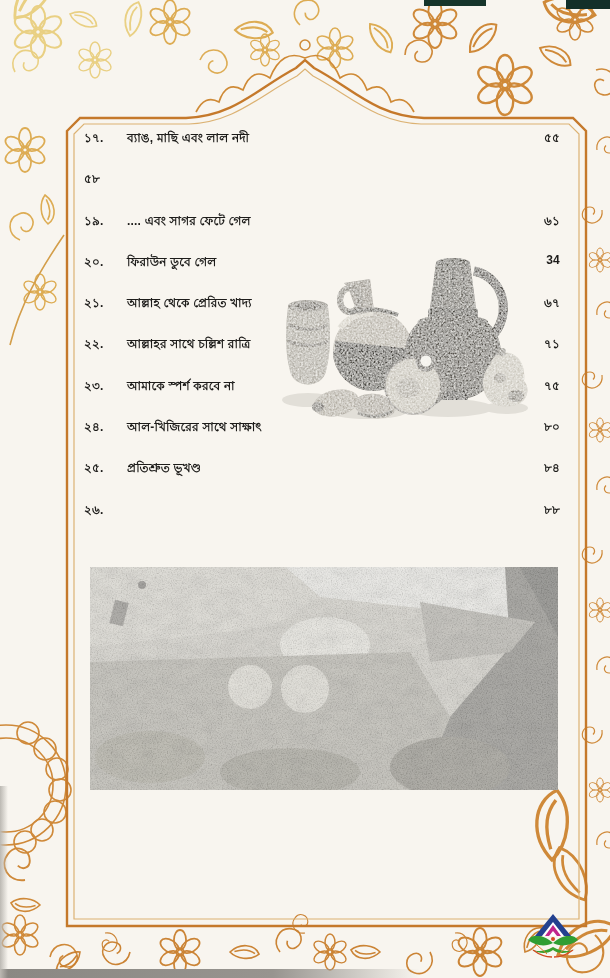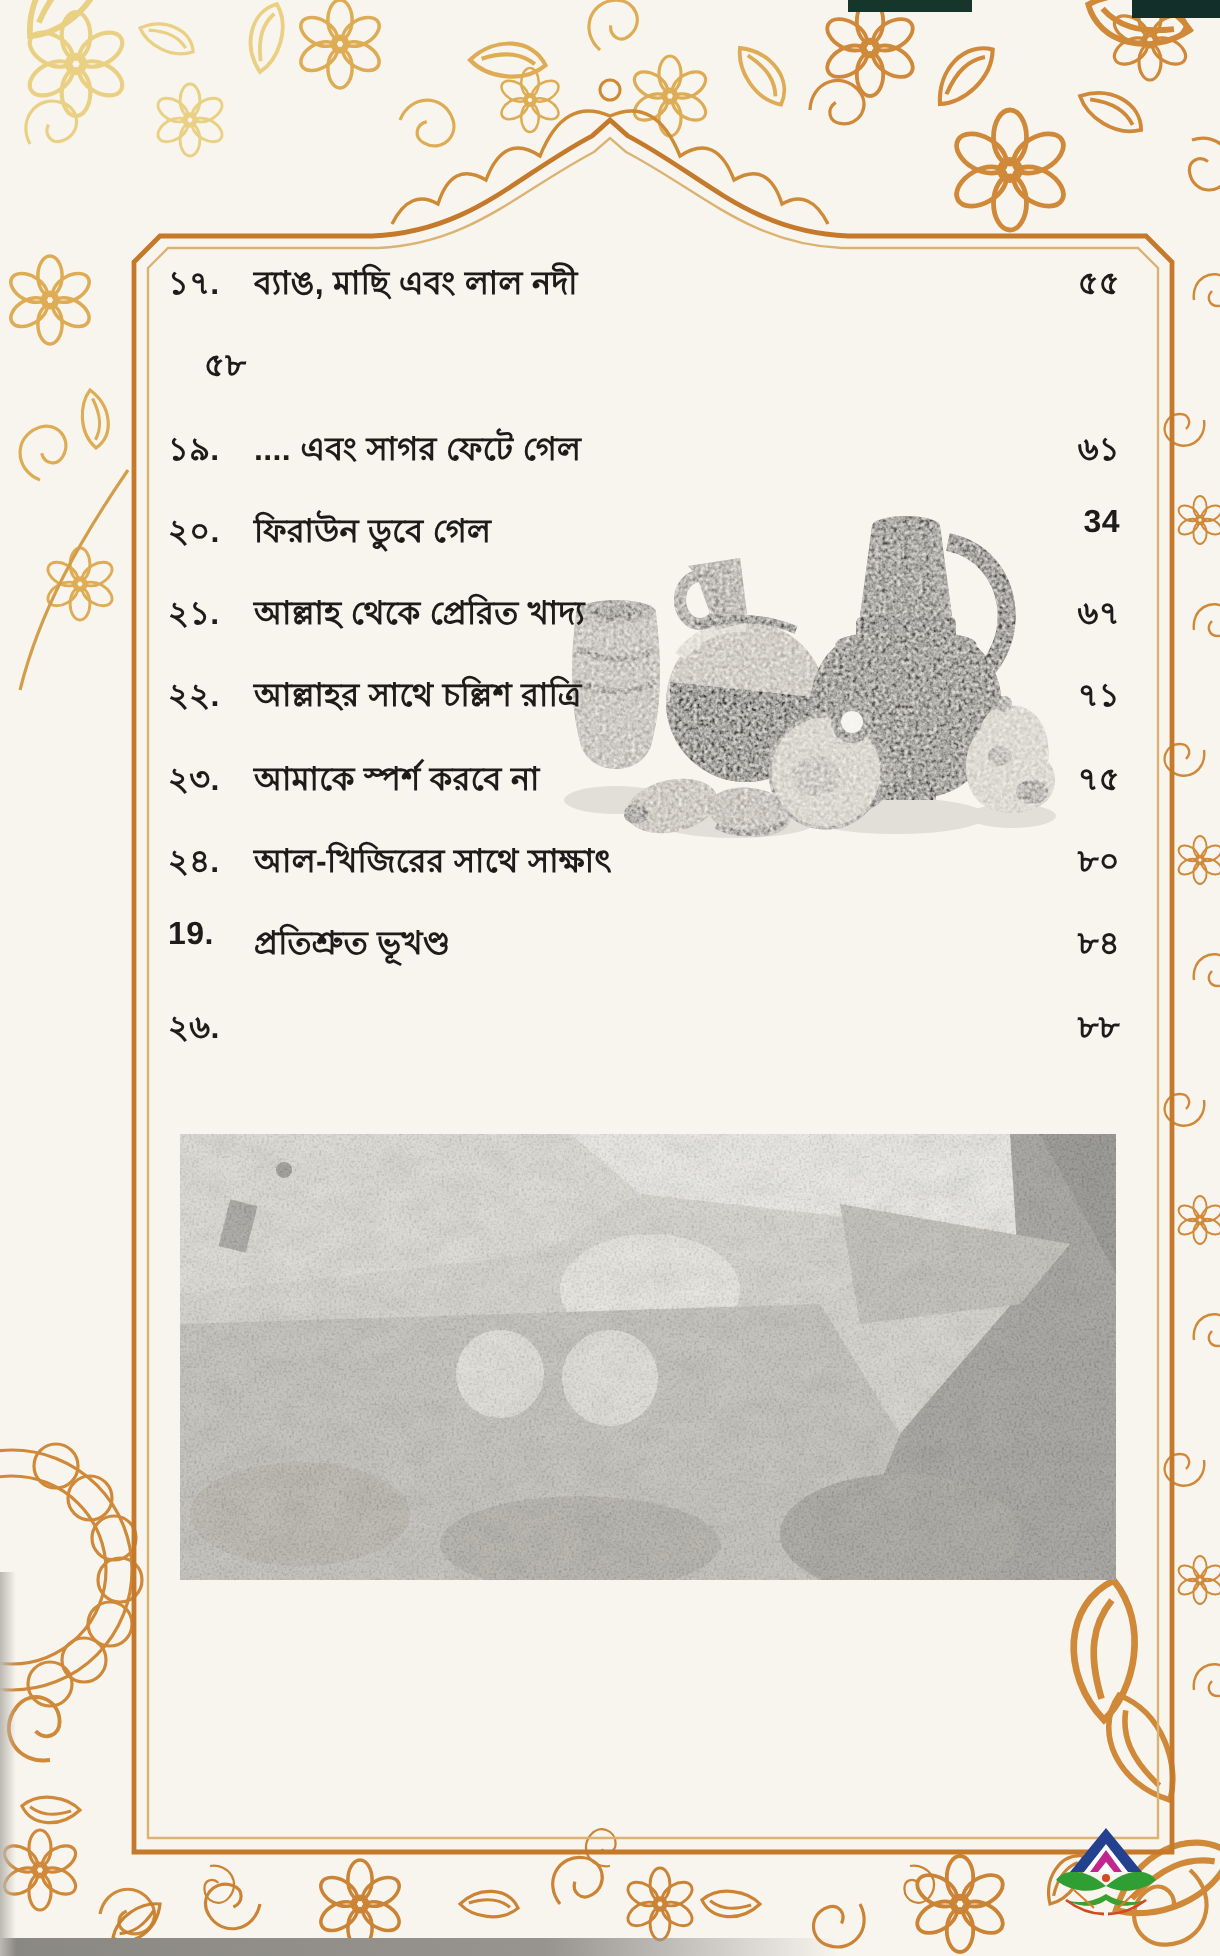--- a/index.html
+++ b/index.html
@@ -6,26 +6,26 @@
   .page{
     position:relative; width:610px; height:978px; overflow:hidden;
     background:#f8f5ef;
     font-family:"Liberation Sans","DejaVu Sans",sans-serif;
   }
   .bg-svg{position:absolute;left:0;top:0;z-index:0;}
   
   .toc{position:absolute;left:84px;top:129px;width:478px;z-index:3;}
   .toc-row{
     display:flex;justify-content:space-between;align-items:flex-start;
-    height:41.3px;font-size:16px;font-weight:600;color:#1d1c1a;
+    height:41.3px;font-size:12px;font-weight:600;color:#1d1c1a;
     letter-spacing:.2px;
   }
   .toc-left{display:flex;gap:9px;white-space:nowrap;}
   .toc-num{min-width:34px;}
-  .toc-page{padding-right:2px;margin-left:18px;}
+  .toc-page{padding-right:2px;}
   
   .pottery{position:absolute;left:278px;top:253px;z-index:2;}
   .mountain{position:absolute;left:90px;top:567px;z-index:2;}
   
   .logo{position:absolute;left:527px;top:912px;z-index:5;}
   
   .artifact{position:absolute;z-index:6;}
   .art-top1{left:424px;top:0;width:62px;height:6px;background:#16352b;}
   .art-top2{left:566px;top:0;width:44px;height:9px;background:#122f29;}
   .art-bottom{left:0;top:969px;width:420px;height:9px;
@@ -209,21 +209,21 @@
     </div>
     <div class="toc-row">
       <span class="toc-left">
           <span class="toc-num">২৪.</span>
           <span>আল-খিজিরের সাথে সাক্ষাৎ</span>
         </span>
       <span class="toc-page">৮০</span>
     </div>
     <div class="toc-row">
       <span class="toc-left">
-          <span class="toc-num">19.</span>
+          <span class="toc-num">২৫.</span>
           <span>প্রতিশ্রুত ভূখণ্ড</span>
         </span>
       <span class="toc-page">৮৪</span>
     </div>
     <div class="toc-row">
       <span class="toc-left">
           <span class="toc-num">২৬.</span>
         </span>
       <span class="toc-page">৮৮</span>
     </div>

